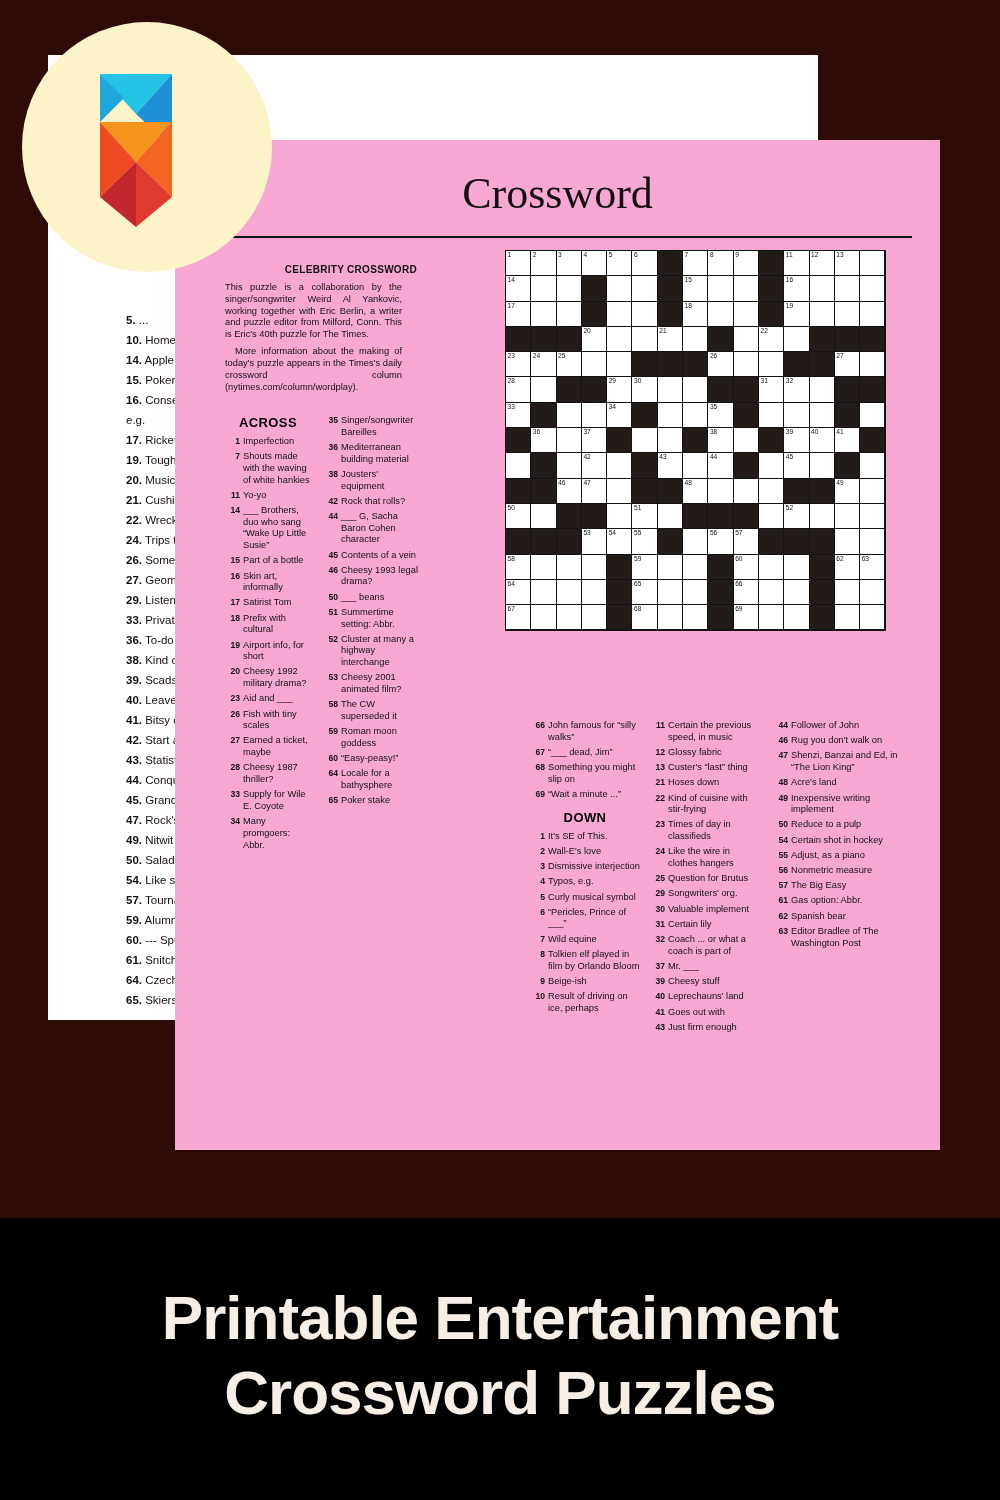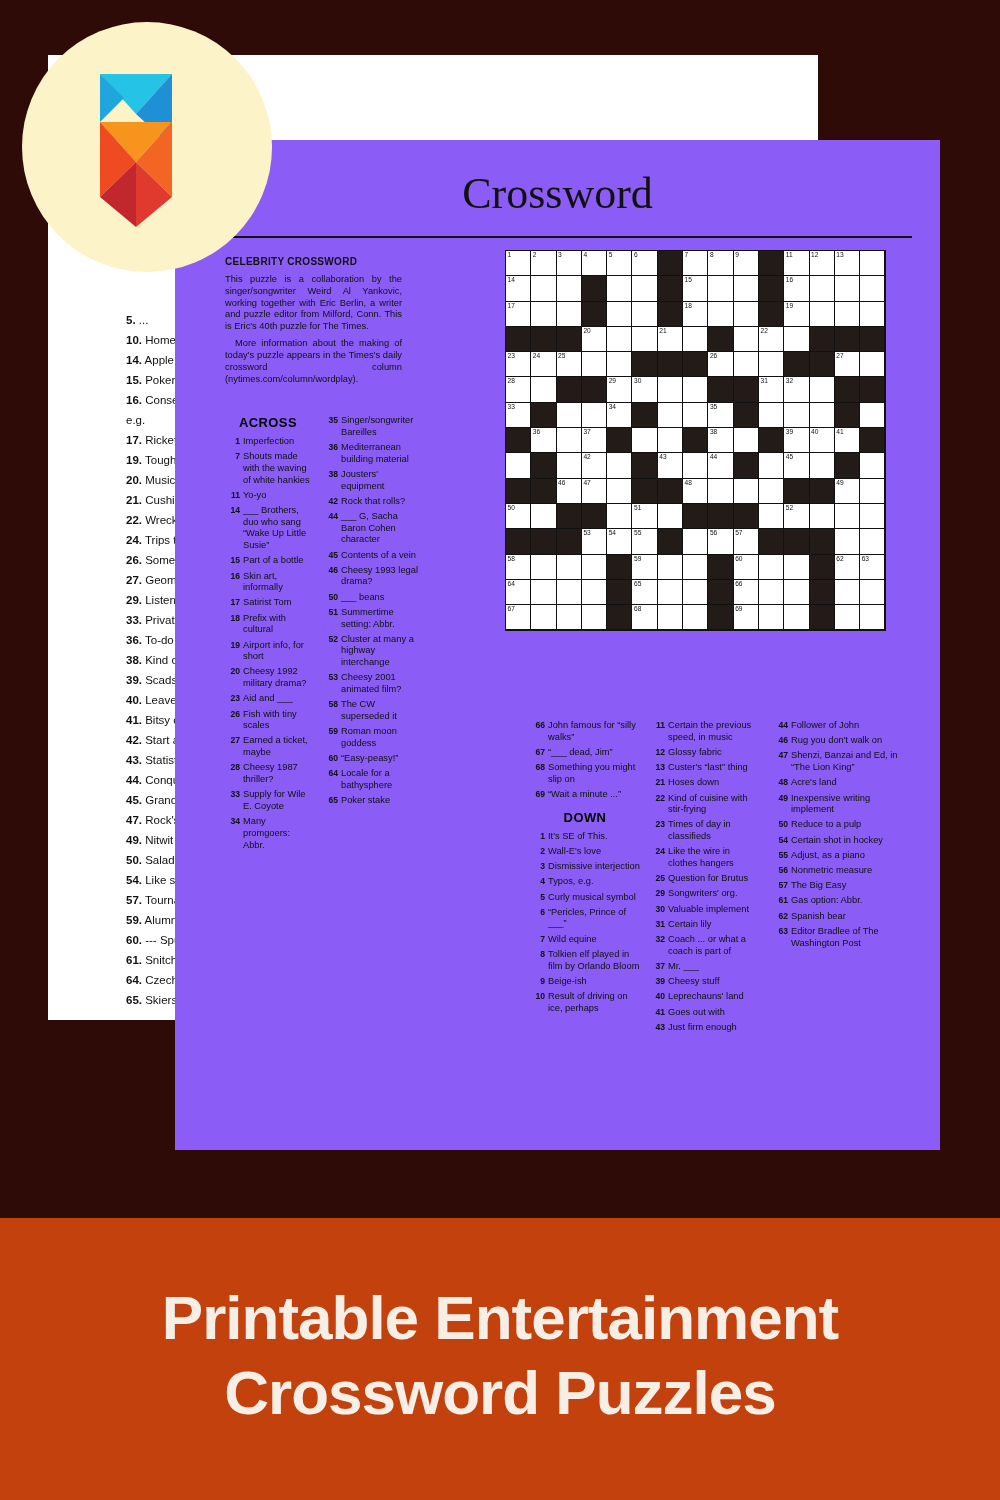--- a/index.html
+++ b/index.html
@@ -31,38 +31,38 @@
     position:absolute;left:78px;top:255px;width:120px;
     font-size:11.5px;line-height:1.74;color:#111;
     overflow:hidden;height:700px;
   }
   #back-clues div{white-space:nowrap;}
   #back-clues b{font-weight:bold;}
 
   
   #front-sheet{
     position:absolute;left:175px;top:140px;width:765px;height:1010px;
-    background:#8b5cf6;
+    background:#f9a8d4;
     box-shadow:0 0 0 0 rgba(0,0,0,0);
   }
   #front-title{
     position:absolute;left:0;top:28px;width:765px;text-align:center;
     font-family:"Liberation Serif", serif;
     font-size:44px;color:#111;
   }
   #front-rule{position:absolute;left:28px;top:96px;width:709px;height:2px;background:#111;}
 
   
   #intro{
     position:absolute;left:50px;top:112px;width:192px;
     font-size:9.3px;line-height:1.28;color:#111;text-align:justify;
   }
   #intro h3{
-    margin:4px 0 5px 0;font-size:10px;letter-spacing:0.3px;
-    text-align:left;font-weight:bold;
+    margin:12px 0 5px 0;font-size:10px;letter-spacing:0.3px;
+    text-align:right;font-weight:bold;
   }
   #intro p{margin:0 15px 5px 0;}
   #intro p.indent{text-indent:10px;}
 
   
   .clue-head{
     font-size:13px;font-weight:bold;text-align:center;margin:0 0 6px 0;letter-spacing:0.4px;
   }
   .clue-list{list-style:none;margin:0;padding:0;font-size:9.3px;line-height:1.26;color:#111;}
   .clue-list li{display:flex;margin-bottom:3.5px;}
@@ -97,21 +97,21 @@
   }
 
   
   #logo{
     position:absolute;left:22px;top:22px;width:250px;height:250px;border-radius:50%;
     background:#fdf3c8;
   }
 
   
   #banner{
-    position:absolute;left:0;top:1218px;width:1000px;height:282px;background:#c2410c;
+    position:absolute;left:0;top:1218px;width:1000px;height:282px;background:#000000;
   }
   #banner .line{
     text-align:center;color:#f7efe6;font-weight:bold;
     font-size:62px;line-height:75px;letter-spacing:-1px;
   }
   #banner .l1{margin-top:62px;}
 </style>
 </head>
 <body>
 

